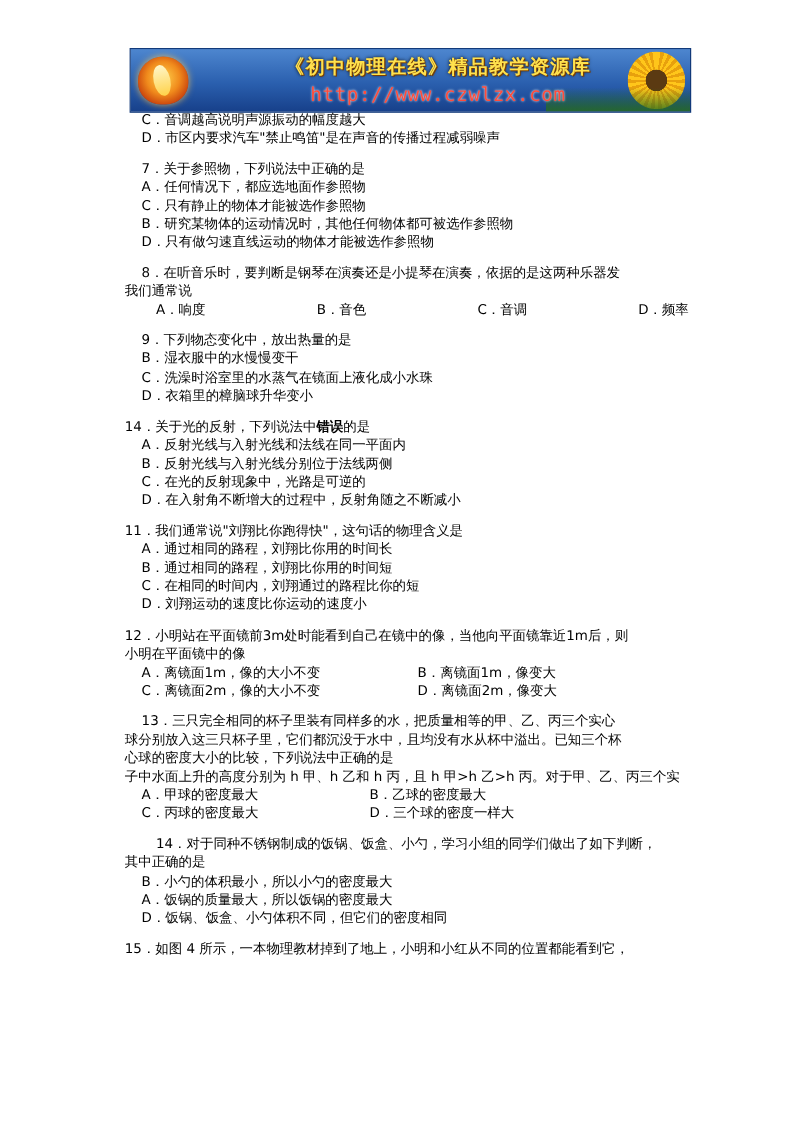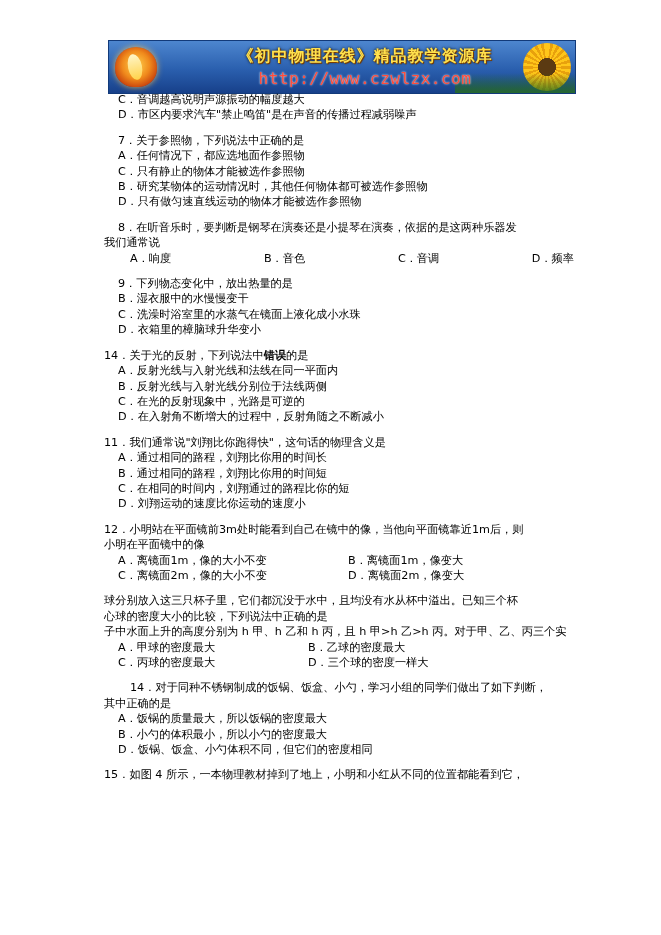--- a/index.html
+++ b/index.html
@@ -182,38 +182,39 @@
         <span style="width:230px">A．离镜面1m，像的大小不变</span>
         <span>B．离镜面1m，像变大</span>
       </div>
       <div class="opt-row indent1">
         <span style="width:230px">C．离镜面2m，像的大小不变</span>
         <span>D．离镜面2m，像变大</span>
       </div>
     </div>
 
     <div class="q">
+      <div class="qline indent1"><span>13．</span><span>三只完全相同的杯子里装有同样多的水，把质量相等的甲、乙、丙三个实心</span></div>
       <div class="qline">球分别放入这三只杯子里，它们都沉没于水中，且均没有水从杯中溢出。已知三个杯</div>
       <div class="qline">心球的密度大小的比较，下列说法中正确的是</div>
       <div class="qline">子中水面上升的高度分别为 h 甲、h 乙和 h 丙，且 h 甲&gt;h 乙&gt;h 丙。对于甲、乙、丙三个实</div>
       <div class="opt-row indent1">
         <span style="width:190px">A．甲球的密度最大</span>
         <span>B．乙球的密度最大</span>
       </div>
       <div class="opt-row indent1">
         <span style="width:190px">C．丙球的密度最大</span>
         <span>D．三个球的密度一样大</span>
       </div>
     </div>
 
     <div class="q">
       <div class="qline indent2"><span>14．</span><span>对于同种不锈钢制成的饭锅、饭盒、小勺，学习小组的同学们做出了如下判断，</span></div>
       <div class="qline">其中正确的是</div>
+      <div class="qline indent1">B．小勺的体积最小，所以小勺的密度最大</div>
       <div class="qline indent1">A．饭锅的质量最大，所以饭锅的密度最大</div>
-      <div class="qline indent1">B．小勺的体积最小，所以小勺的密度最大</div>
       <div class="qline indent1">D．饭锅、饭盒、小勺体积不同，但它们的密度相同</div>
     </div>
 
     <div class="q">
       <div class="qline"><span>15．</span><span>如图 4 所示，一本物理教材掉到了地上，小明和小红从不同的位置都能看到它，</span></div>
     </div>
 
   </div>
 </div>
 

